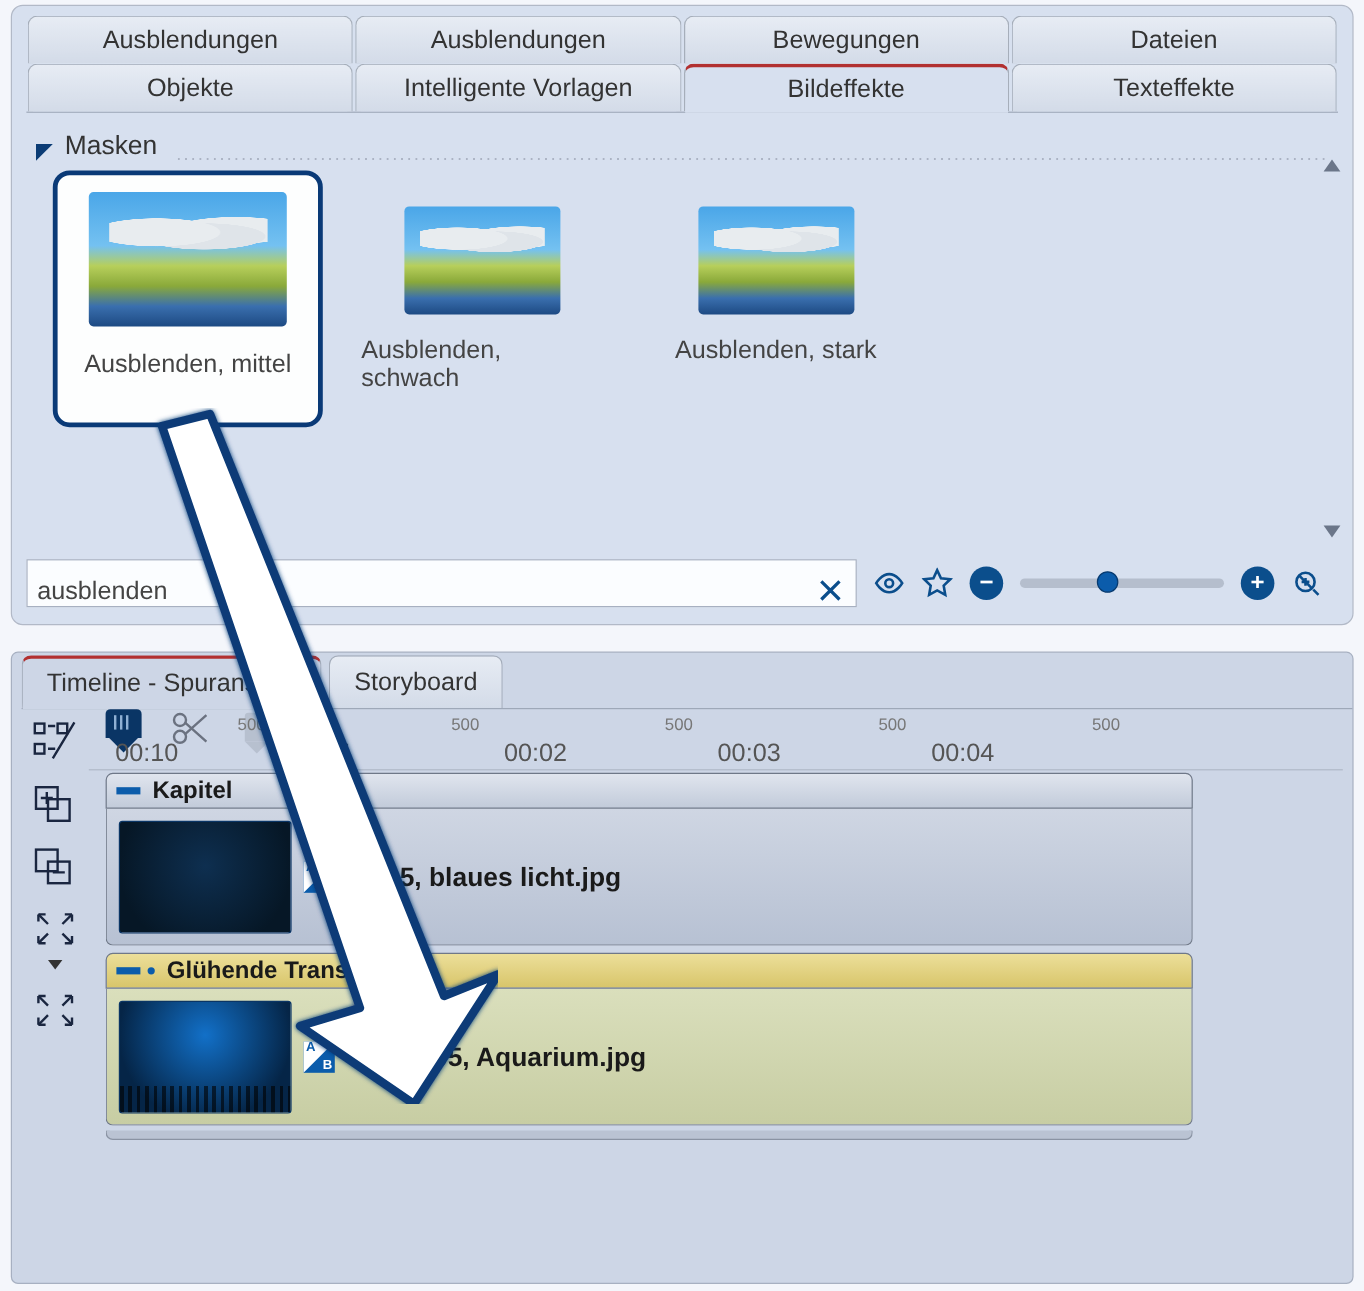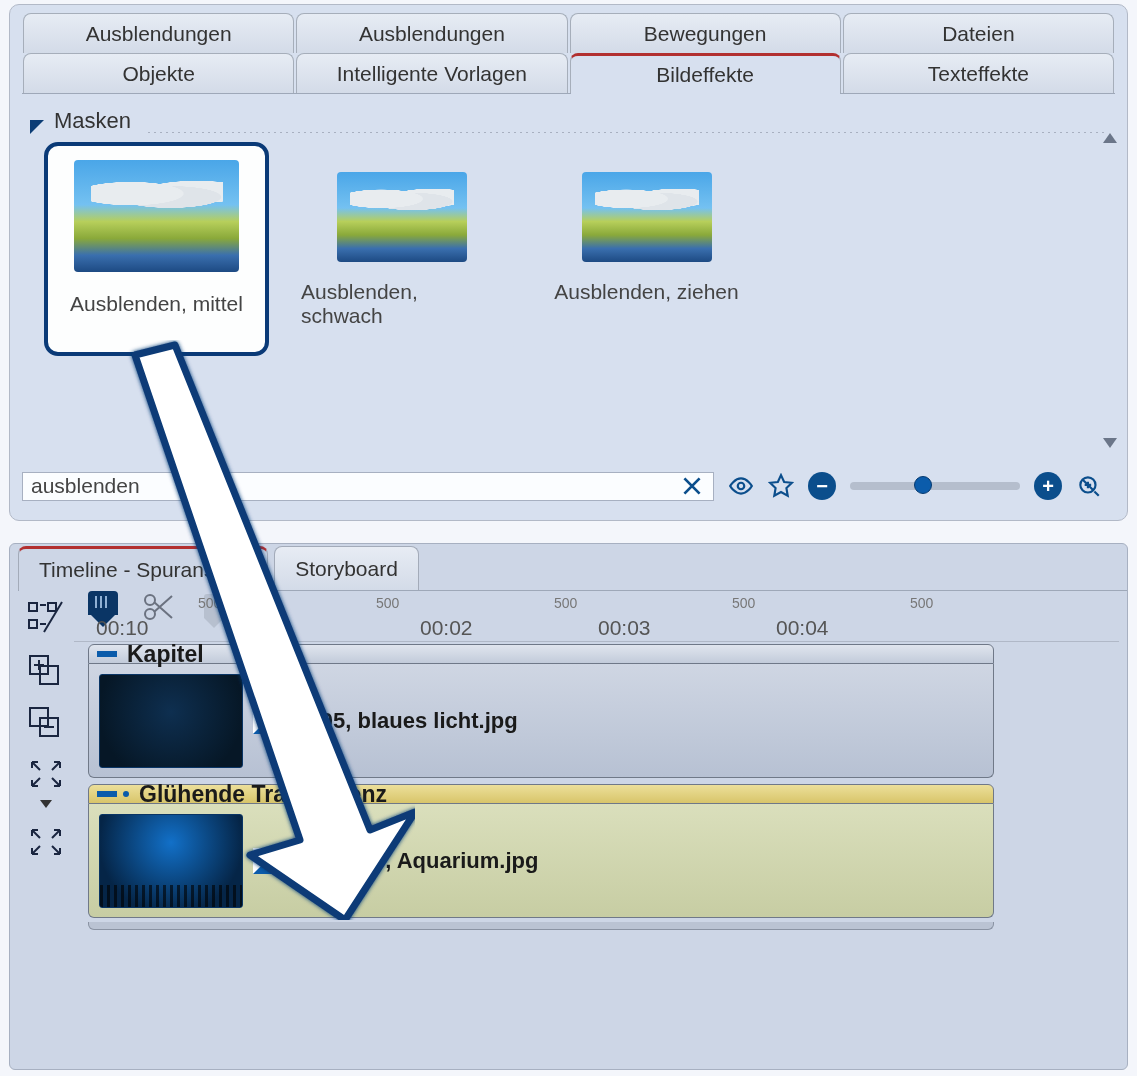--- a/index.html
+++ b/index.html
@@ -25,21 +25,21 @@
 .thumb-img{width:165px;height:112px;border-radius:4px;margin-bottom:20px}
 .thumb-img.small{width:130px;height:90px;margin-top:12px;margin-bottom:18px}
 .thumb-label{font-size:21px;color:#444}
 
 .scroll-arrows{position:absolute;right:6px;top:128px;bottom:72px;width:18px;display:flex;flex-direction:column;justify-content:space-between}
 .sa{width:0;height:0;border-left:7px solid transparent;border-right:7px solid transparent}
 .sa.up{border-bottom:10px solid #6b7689}
 .sa.down{border-top:10px solid #6b7689}
 
 .search-row{position:absolute;left:12px;right:12px;bottom:12px;height:44px;display:flex;align-items:center;gap:14px}
-.search-box{flex:0 0 692px;height:29px;border:1px solid #a7b0c1;background:#fbfdff;display:flex;align-items:center;padding:0 8px}
+.search-box{flex:0 0 692px;height:40px;border:1px solid #a7b0c1;background:#fbfdff;display:flex;align-items:flex-end;padding:0 8px}
 .search-input{flex:1;border:none;background:transparent;font-size:21px;color:#444;outline:none}
 .sicon{width:26px;height:26px;color:#0b4e8c;display:flex;align-items:center;justify-content:center}
 .sicon svg{width:26px;height:26px}
 .zoom-slider{width:170px;height:8px;background:#b5becd;border-radius:4px;position:relative}
 .zoom-slider .knob{position:absolute;left:64px;top:-6px;width:18px;height:18px;border-radius:50%;background:#0b5cab;border:1px solid #063a70}
 .circle-btn{width:28px;height:28px;border-radius:50%;background:#0b4e8c;color:#fff;display:flex;align-items:center;justify-content:center;font-size:20px;font-weight:bold}
 
 
 .panel-bottom{position:absolute;left:9px;top:543px;width:1119px;height:527px;background:#cdd6e6;border:1px solid #a7b0c1;border-radius:6px}
 .bot-tabs{display:flex;margin:2px 0 0 8px;border-bottom:1px solid #9ea8b8}
@@ -62,21 +62,21 @@
 .playhead{position:absolute;left:14px;top:-3px;width:30px;height:24px;background:#0a3565;border-radius:4px 4px 0 0}
 .playhead::after{content:"";position:absolute;left:3px;top:24px;width:0;height:0;border-left:12px solid transparent;border-right:12px solid transparent;border-top:12px solid #0a3565}
 .playhead .grips{position:absolute;left:7px;top:5px;display:flex;gap:3px}
 .playhead .grips span{width:2px;height:12px;background:#8fb0d4}
 .scissors{position:absolute;left:68px;top:-2px;width:34px;height:30px;color:#6b7280}
 .scissors svg{width:34px;height:30px}
 .marker2{position:absolute;left:130px;top:0;width:20px;height:24px;background:#b7c0cf;border-radius:3px 3px 0 0}
 .marker2::after{content:"";position:absolute;left:0;top:24px;width:0;height:0;border-left:10px solid transparent;border-right:10px solid transparent;border-top:10px solid #b7c0cf}
 
 .tracks{position:absolute;left:14px;top:50px;width:906px}
-.track-head{height:20px;border:1px solid #6f7888;border-radius:6px 6px 0 0;display:flex;align-items:center;padding:0 8px;font-size:23px;font-weight:600;color:#1a1a1a}
+.track-head{height:30px;border:1px solid #6f7888;border-radius:6px 6px 0 0;display:flex;align-items:center;padding:0 8px;font-size:20px;font-weight:600;color:#1a1a1a}
 .track-head .bar{width:20px;height:6px;background:#0b5cab;margin-right:10px}
 .track-head.gray{background:linear-gradient(#e0e5ee,#c2cbda)}
 .track-head.yellow{background:linear-gradient(#ecdf9a,#d8c56a)}
 .track-head.yellow .bar{background:#0b5cab}
 .track-head.yellow .dot{width:6px;height:6px;border-radius:50%;background:#0b5cab;margin-left:-4px;margin-right:10px}
 .track-body{height:114px;border:1px solid #707988;border-top:none;border-radius:0 0 6px 6px;display:flex;align-items:center;padding:0 10px;gap:10px}
 .track-body.gray{background:linear-gradient(#cfd6e3,#b7c1d3)}
 .track-body.green{background:linear-gradient(#dadfbc,#c7cda3)}
 .clip-thumb{width:144px;height:94px;border-radius:3px;border:1px solid #0a3565}
 .ab-badge{width:26px;height:26px;background:#0b5cab;position:relative}
@@ -131,21 +131,21 @@
     <div class="thumb-card selected">
       <div class="thumb-img landscape"></div>
       <div class="thumb-label">Ausblenden, mittel</div>
     </div>
     <div class="thumb-card">
       <div class="thumb-img small landscape"></div>
       <div class="thumb-label">Ausblenden, schwach</div>
     </div>
     <div class="thumb-card">
       <div class="thumb-img small landscape"></div>
-      <div class="thumb-label">Ausblenden, ziehen</div>
+      <div class="thumb-label">Ausblenden, stark</div>
     </div>
   </div>
 
   <div class="scroll-arrows">
     <div class="sa up"></div>
     <div class="sa down"></div>
   </div>
 
   <div class="search-row">
     <div class="search-box">

